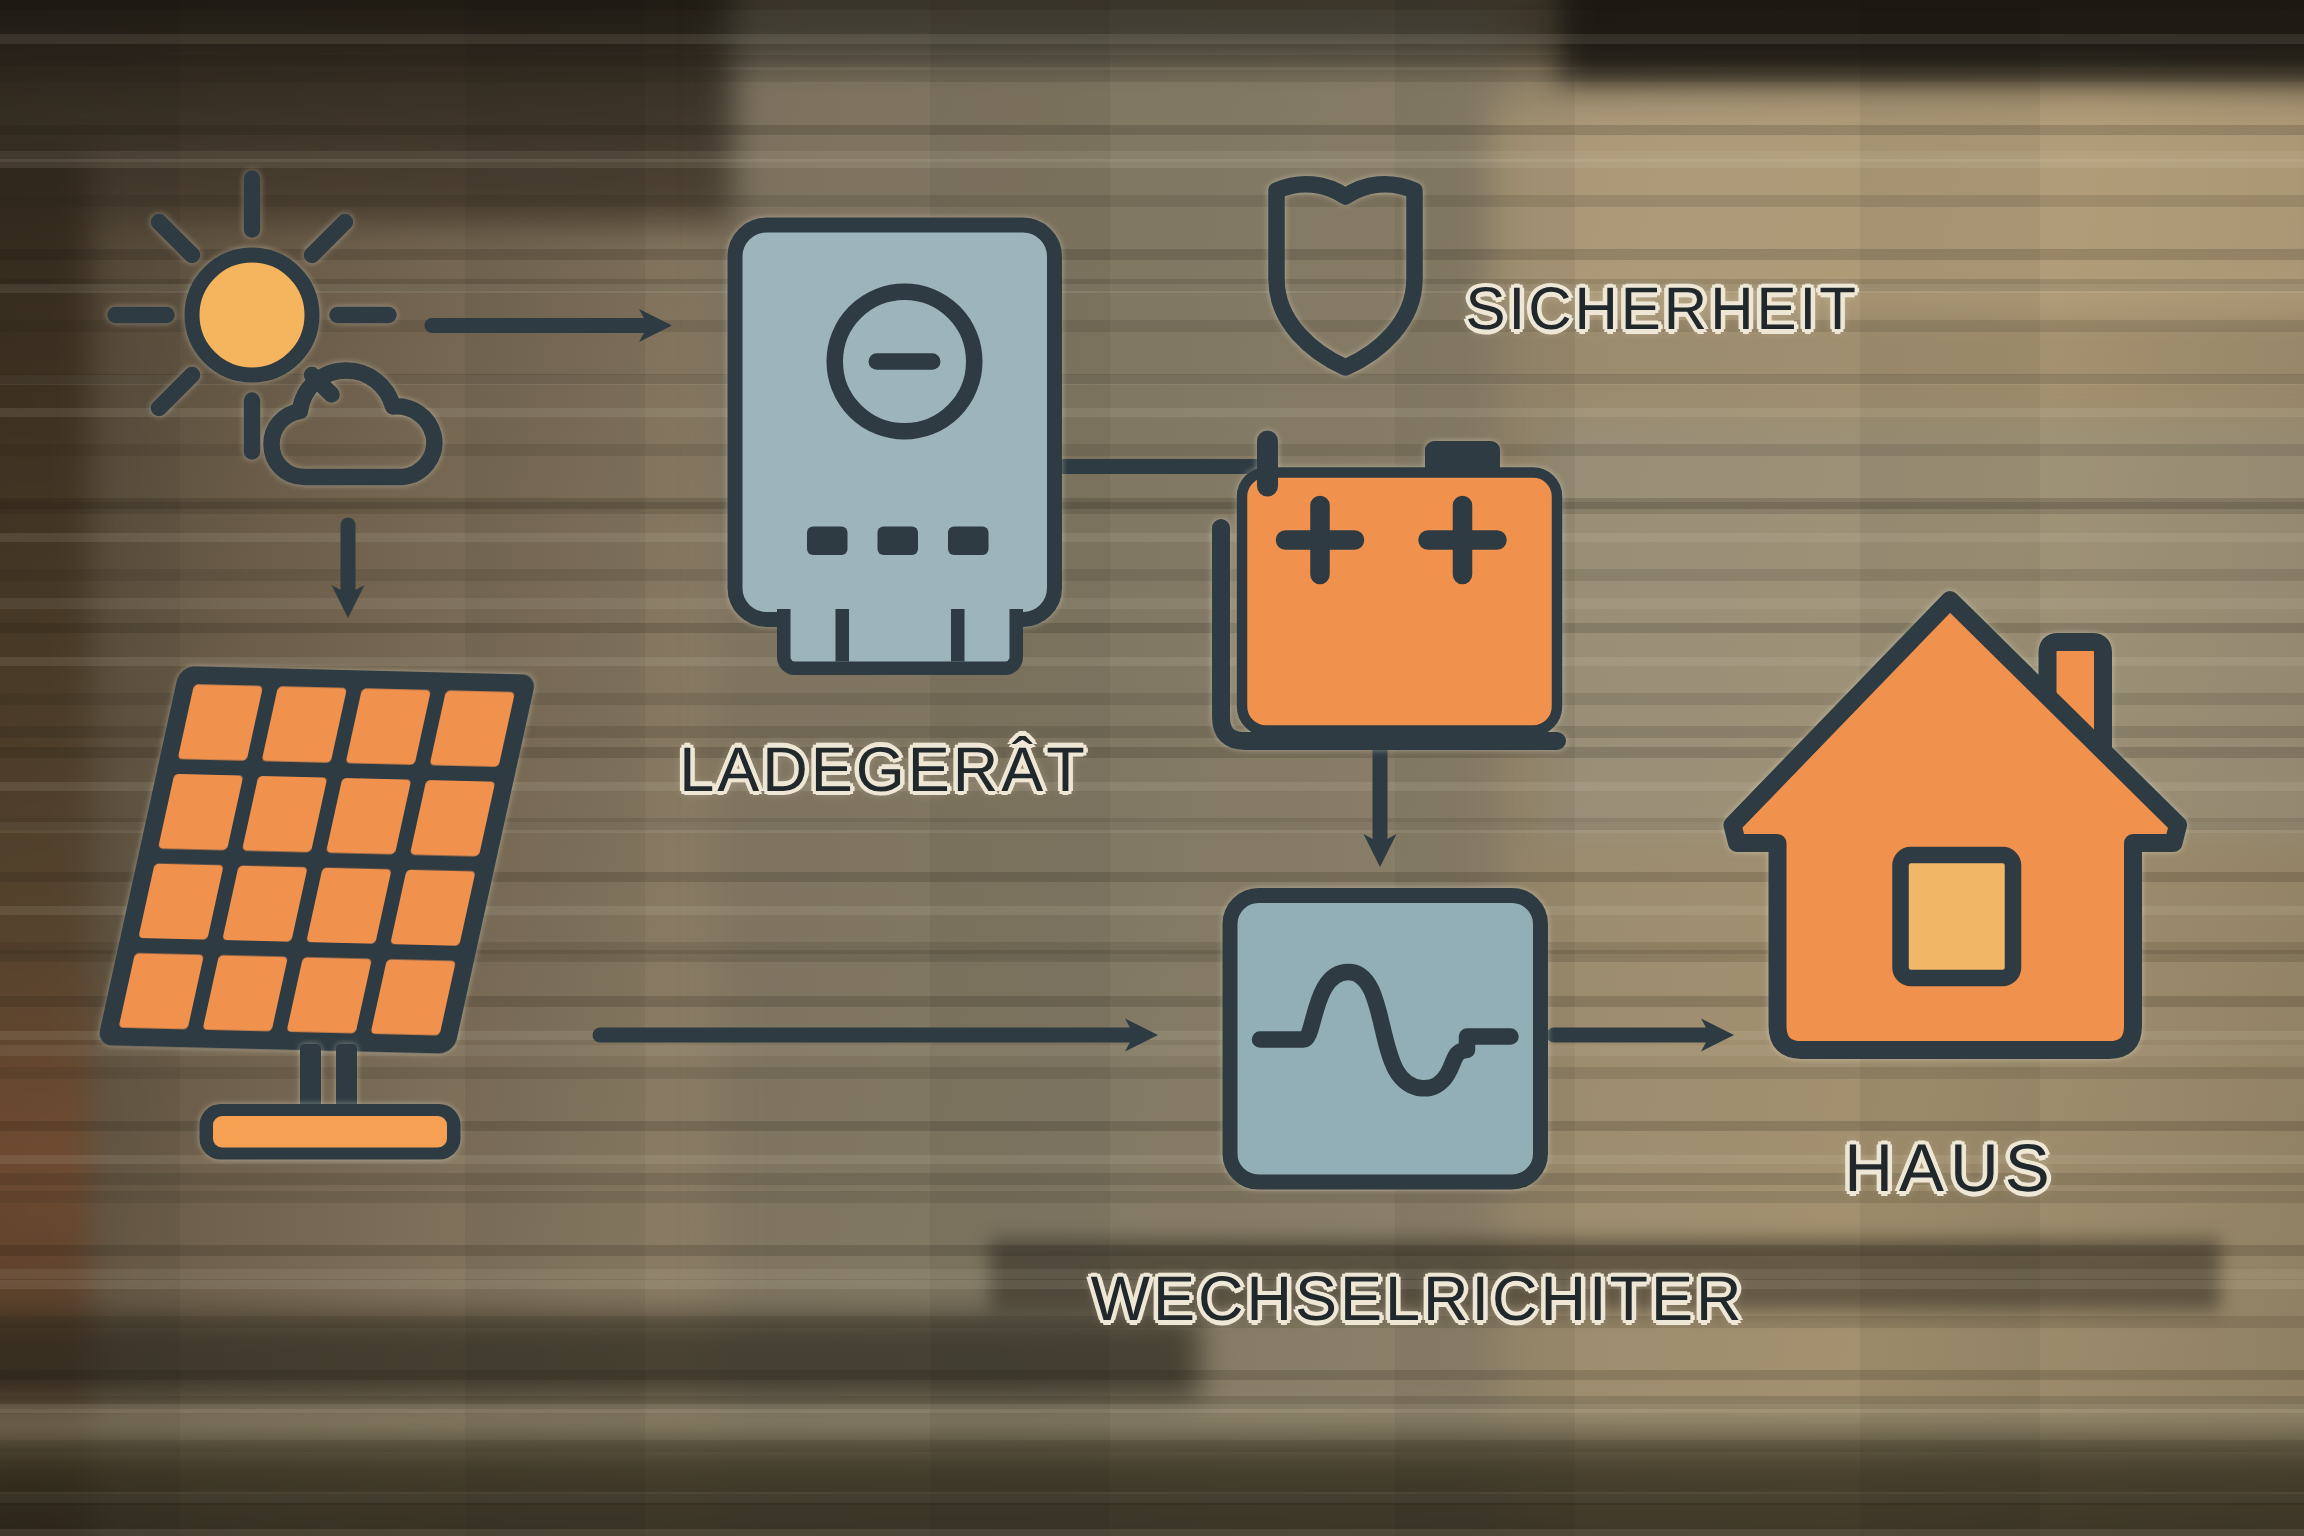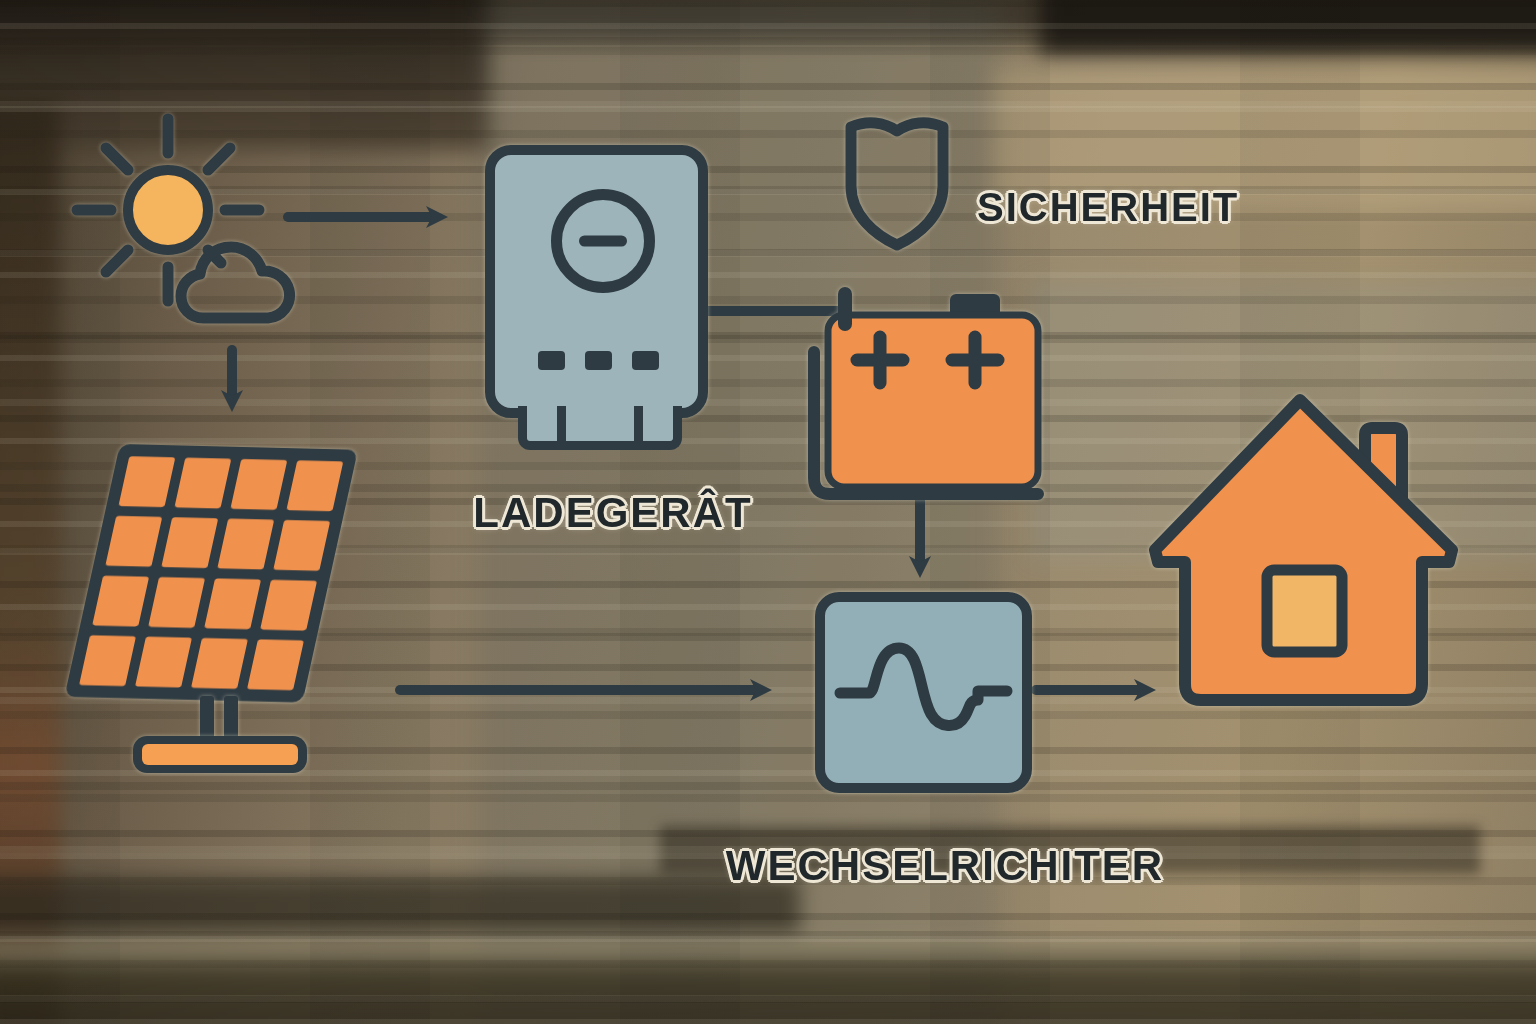--- a/index.html
+++ b/index.html
@@ -11,21 +11,21 @@
   .bg-patch{position:absolute;filter:blur(10px);}
   .bg-streaks{
     position:absolute;inset:0;
     background:
       repeating-linear-gradient(180deg, rgba(20,16,8,0.16) 0px 7px, rgba(0,0,0,0) 7px 23px, rgba(235,228,205,0.10) 23px 29px, rgba(0,0,0,0) 29px 47px, rgba(30,26,16,0.12) 47px 55px, rgba(0,0,0,0) 55px 83px),
       repeating-linear-gradient(180deg, rgba(0,0,0,0) 0 37px, rgba(25,22,14,0.14) 37px 45px, rgba(0,0,0,0) 45px 101px, rgba(240,232,210,0.08) 101px 108px, rgba(0,0,0,0) 108px 149px),
       repeating-linear-gradient(90deg, rgba(0,0,0,0.05) 0 120px, rgba(0,0,0,0) 120px 310px);
   }
   .icon{position:absolute;filter:drop-shadow(0 0 2px rgba(240,234,216,0.45));}
   .label{
-    position:absolute;font-weight:700;font-size:42px;line-height:1.32;
+    position:absolute;font-weight:400;font-size:42px;line-height:1.32;
     color:var(--label);letter-spacing:2px;white-space:pre-line;
     text-shadow:
       -3px 0 var(--label-halo),3px 0 var(--label-halo),0 -3px var(--label-halo),0 3px var(--label-halo),
       -2px -2px var(--label-halo),2px -2px var(--label-halo),-2px 2px var(--label-halo),2px 2px var(--label-halo),
       0 0 7px rgba(245,238,220,0.55);
   }
   .centered{transform:translate(-50%,-50%);}
   
   .charger-body{
     position:absolute;left:485px;top:145px;width:223px;height:273px;box-sizing:border-box;
@@ -169,17 +169,18 @@
       <div class="solar-cell"></div>
       <div class="solar-cell"></div>
       <div class="solar-cell"></div>
   </div>
   <div class="panel-pole-bar icon" style="left:200px;"></div>
   <div class="panel-pole-bar icon" style="left:224px;"></div>
   <div class="panel-base icon">
     <div class="panel-base-inner"></div>
   </div>
 
-  <div class="label centered" style="left:613px;top:513px;">LADEGERÂT</div>
+  <div class="label centered" style="left:589px;top:513px;">LADEGERÂT</div>
   <div class="label" style="left:977px;top:207px;transform:translateY(-50%);font-size:40px;">SICHERHEIT</div>
   <div class="label centered" style="left:945px;top:866px;">WECHSELRICHITER</div>
+  <div class="label centered" style="left:1300px;top:779px;font-size:45px;letter-spacing:4px;">HAUS</div>
 
 </div>
 
 </body></html>

